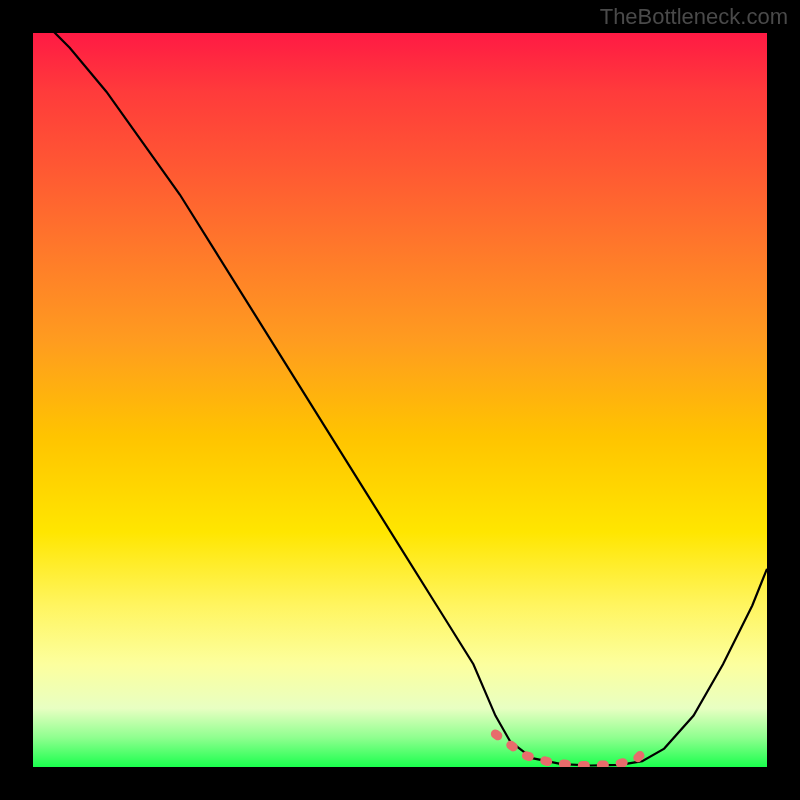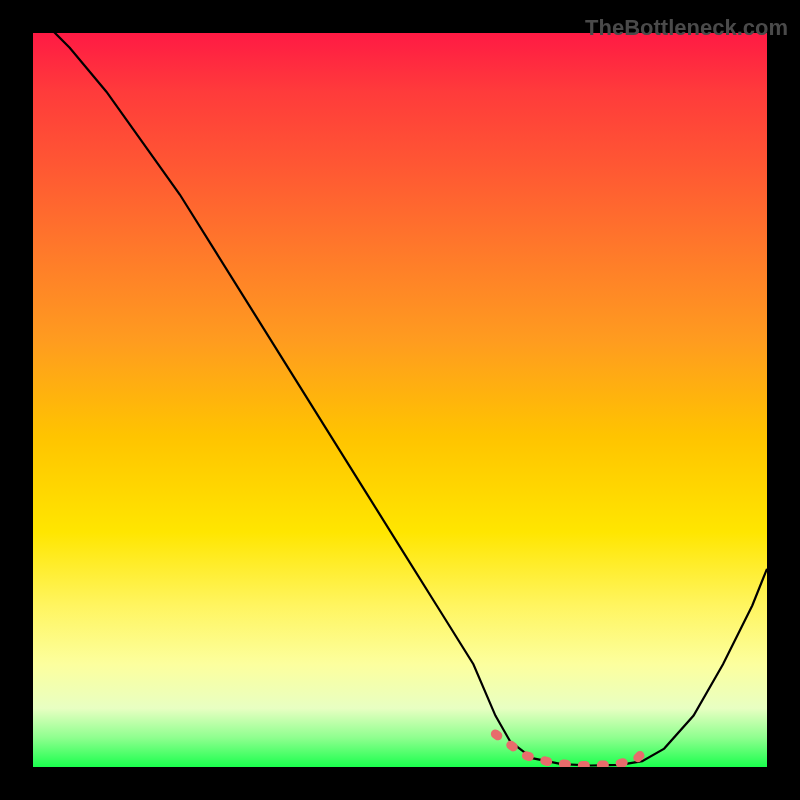--- a/index.html
+++ b/index.html
@@ -6,25 +6,25 @@
   body {
     width: 800px;
     height: 800px;
     background: #000;
     position: relative;
     font-family: Arial, sans-serif;
     overflow: hidden;
   }
   .watermark {
     position: absolute;
-    top: 15px;
+    top: 4px;
     right: 12px;
     color: #4a4a4a;
     font-size: 22px;
-    font-weight: bold;
+    font-weight: normal;
     z-index: 10;
   }
   .plot-area {
     position: absolute;
     left: 33px;
     top: 33px;
     width: 734px;
     height: 734px;
     overflow: hidden;
   }

